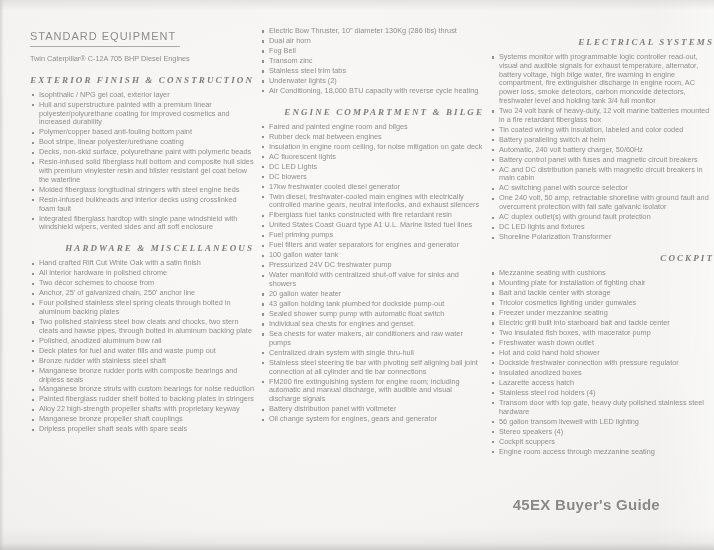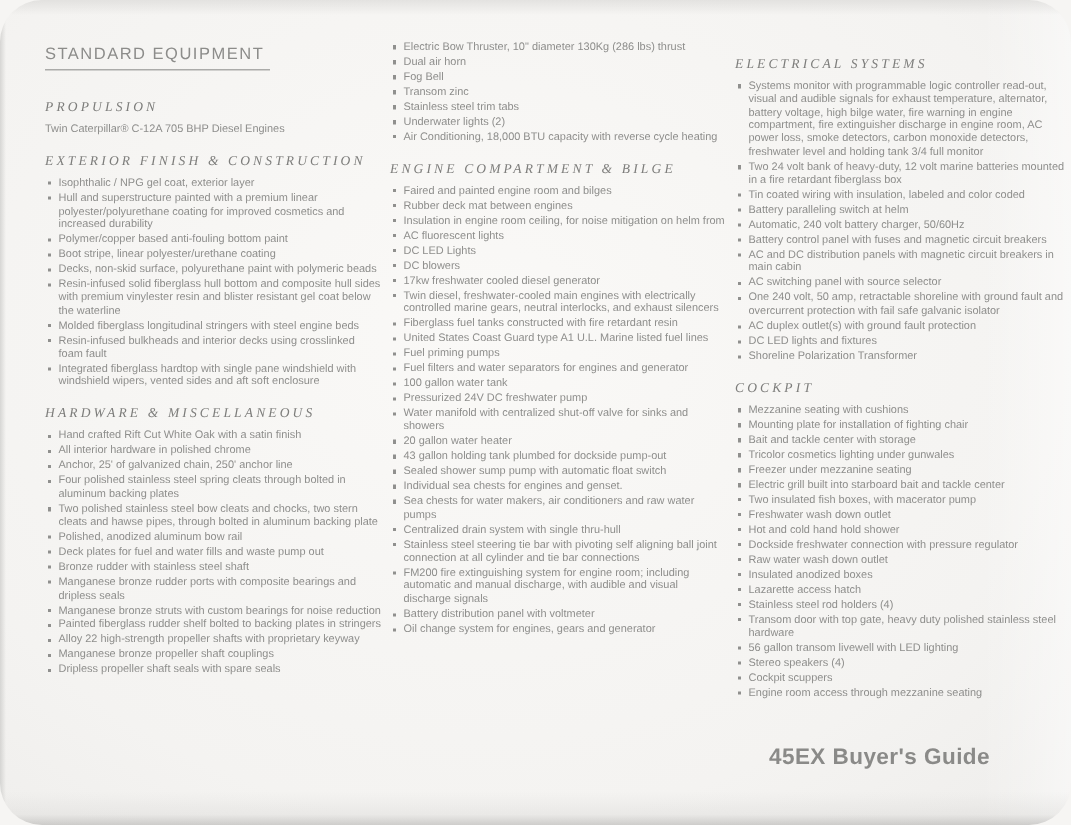--- a/index.html
+++ b/index.html
@@ -17,21 +17,20 @@
   }
   .page {
     position: absolute;
     inset: 0;
     background:
       linear-gradient(90deg, rgba(190,190,188,0.55) 0px, rgba(190,190,188,0) 4px),
       linear-gradient(180deg, rgba(205,204,202,0.45) 0px, rgba(205,204,202,0) 10px),
       linear-gradient(0deg, rgba(175,174,172,0.55) 0px, rgba(215,214,212,0.35) 7px, rgba(215,214,212,0) 22px),
       linear-gradient(270deg, rgba(255,255,255,0.5) 0px, rgba(255,255,255,0) 60px),
       radial-gradient(ellipse at 45% 40%, #faf9f7 0%, #f4f3f1 70%, #eeedeb 100%);
-    border-radius: 28px;
   }
   .columns {
     position: relative;
     display: flex;
     gap: 6px;
     padding: 26px 0 0 30px;
     box-sizing: border-box;
   }
   .column {
     flex: 0 0 224px;
@@ -43,25 +42,26 @@
     letter-spacing: 1px;
     color: #8c8c8a;
     display: inline-block;
     border-bottom: 1px solid #ababa9;
     padding: 0 4px 4px 0;
     margin: 0 0 8px 0;
   }
   .section-heading {
     font-family: "Liberation Serif", serif;
     font-style: italic;
-    font-weight: normal;
+    font-weight: bold;
     font-size: 9px;
     letter-spacing: 2.1px;
     color: #7d7d7b;
     margin: 11px 0 6px 0;
+    text-align: right;
   }
   .section.continuation { margin-top: 1px; }
   .plain-item {
     font-size: 7.3px;
     line-height: 8.8px;
     margin: 0 0 4px 0;
   }
   .bullet-list {
     list-style: none;
     margin: 0;
@@ -92,40 +92,40 @@
     letter-spacing: 0.3px;
     color: #8a8a88;
   }
 </style>
 </head>
 <body>
 
 <div class="page">
   <div class="columns" id="columns">
       <div class="column"><h1 class="doc-title">STANDARD EQUIPMENT</h1><div class="section">
-          <h2 class="section-heading">PROPULSION</h2>
           <p class="plain-item">Twin Caterpillar® C-12A 705 BHP Diesel Engines</p>
         </div><div class="section">
           <h2 class="section-heading">EXTERIOR FINISH &amp; CONSTRUCTION</h2>
           <ul class="bullet-list">
             <li class="bullet-item">Isophthalic / NPG gel coat, exterior layer</li>
             <li class="bullet-item">Hull and superstructure painted with a premium linear polyester/polyurethane coating for improved cosmetics and increased durability</li>
             <li class="bullet-item">Polymer/copper based anti-fouling bottom paint</li>
             <li class="bullet-item">Boot stripe, linear polyester/urethane coating</li>
             <li class="bullet-item">Decks, non-skid surface, polyurethane paint with polymeric beads</li>
             <li class="bullet-item">Resin-infused solid fiberglass hull bottom and composite hull sides with premium vinylester resin and blister resistant gel coat below the waterline</li>
             <li class="bullet-item">Molded fiberglass longitudinal stringers with steel engine beds</li>
             <li class="bullet-item">Resin-infused bulkheads and interior decks using crosslinked foam fault</li>
             <li class="bullet-item">Integrated fiberglass hardtop with single pane windshield with windshield wipers, vented sides and aft soft enclosure</li>
           </ul>
         </div><div class="section">
           <h2 class="section-heading">HARDWARE &amp; MISCELLANEOUS</h2>
           <ul class="bullet-list">
             <li class="bullet-item">Hand crafted Rift Cut White Oak with a satin finish</li>
             <li class="bullet-item">All interior hardware in polished chrome</li>
+            <li class="bullet-item">Two décor schemes to choose from</li>
             <li class="bullet-item">Anchor, 25' of galvanized chain, 250' anchor line</li>
             <li class="bullet-item">Four polished stainless steel spring cleats through bolted in aluminum backing plates</li>
             <li class="bullet-item">Two polished stainless steel bow cleats and chocks, two stern cleats and hawse pipes, through bolted in aluminum backing plate</li>
             <li class="bullet-item">Polished, anodized aluminum bow rail</li>
             <li class="bullet-item">Deck plates for fuel and water fills and waste pump out</li>
             <li class="bullet-item">Bronze rudder with stainless steel shaft</li>
             <li class="bullet-item">Manganese bronze rudder ports with composite bearings and dripless seals</li>
             <li class="bullet-item">Manganese bronze struts with custom bearings for noise reduction</li>
             <li class="bullet-item">Painted fiberglass rudder shelf bolted to backing plates in stringers</li>
             <li class="bullet-item">Alloy 22 high-strength propeller shafts with proprietary keyway</li>
@@ -143,21 +143,21 @@
             <li class="bullet-item">Stainless steel trim tabs</li>
             <li class="bullet-item">Underwater lights (2)</li>
             <li class="bullet-item">Air Conditioning, 18,000 BTU capacity with reverse cycle heating</li>
           </ul>
         </div>
         <div class="section">
           <h2 class="section-heading">ENGINE COMPARTMENT &amp; BILGE</h2>
           <ul class="bullet-list">
             <li class="bullet-item">Faired and painted engine room and bilges</li>
             <li class="bullet-item">Rubber deck mat between engines</li>
-            <li class="bullet-item">Insulation in engine room ceiling, for noise mitigation on helm from</li>
+            <li class="bullet-item">Insulation in engine room ceiling, for noise mitigation on gate deck</li>
             <li class="bullet-item">AC fluorescent lights</li>
             <li class="bullet-item">DC LED Lights</li>
             <li class="bullet-item">DC blowers</li>
             <li class="bullet-item">17kw freshwater cooled diesel generator</li>
             <li class="bullet-item">Twin diesel, freshwater-cooled main engines with electrically controlled marine gears, neutral interlocks, and exhaust silencers</li>
             <li class="bullet-item">Fiberglass fuel tanks constructed with fire retardant resin</li>
             <li class="bullet-item">United States Coast Guard type A1 U.L. Marine listed fuel lines</li>
             <li class="bullet-item">Fuel priming pumps</li>
             <li class="bullet-item">Fuel filters and water separators for engines and generator</li>
             <li class="bullet-item">100 gallon water tank</li>
@@ -200,21 +200,20 @@
             <li class="bullet-item">Mezzanine seating with cushions</li>
             <li class="bullet-item">Mounting plate for installation of fighting chair</li>
             <li class="bullet-item">Bait and tackle center with storage</li>
             <li class="bullet-item">Tricolor cosmetics lighting under gunwales</li>
             <li class="bullet-item">Freezer under mezzanine seating</li>
             <li class="bullet-item">Electric grill built into starboard bait and tackle center</li>
             <li class="bullet-item">Two insulated fish boxes, with macerator pump</li>
             <li class="bullet-item">Freshwater wash down outlet</li>
             <li class="bullet-item">Hot and cold hand hold shower</li>
             <li class="bullet-item">Dockside freshwater connection with pressure regulator</li>
-            <li class="bullet-item">Raw water wash down outlet</li>
             <li class="bullet-item">Insulated anodized boxes</li>
             <li class="bullet-item">Lazarette access hatch</li>
             <li class="bullet-item">Stainless steel rod holders (4)</li>
             <li class="bullet-item">Transom door with top gate, heavy duty polished stainless steel hardware</li>
             <li class="bullet-item">56 gallon transom livewell with LED lighting</li>
             <li class="bullet-item">Stereo speakers (4)</li>
             <li class="bullet-item">Cockpit scuppers</li>
             <li class="bullet-item">Engine room access through mezzanine seating</li>
           </ul>
         </div>

